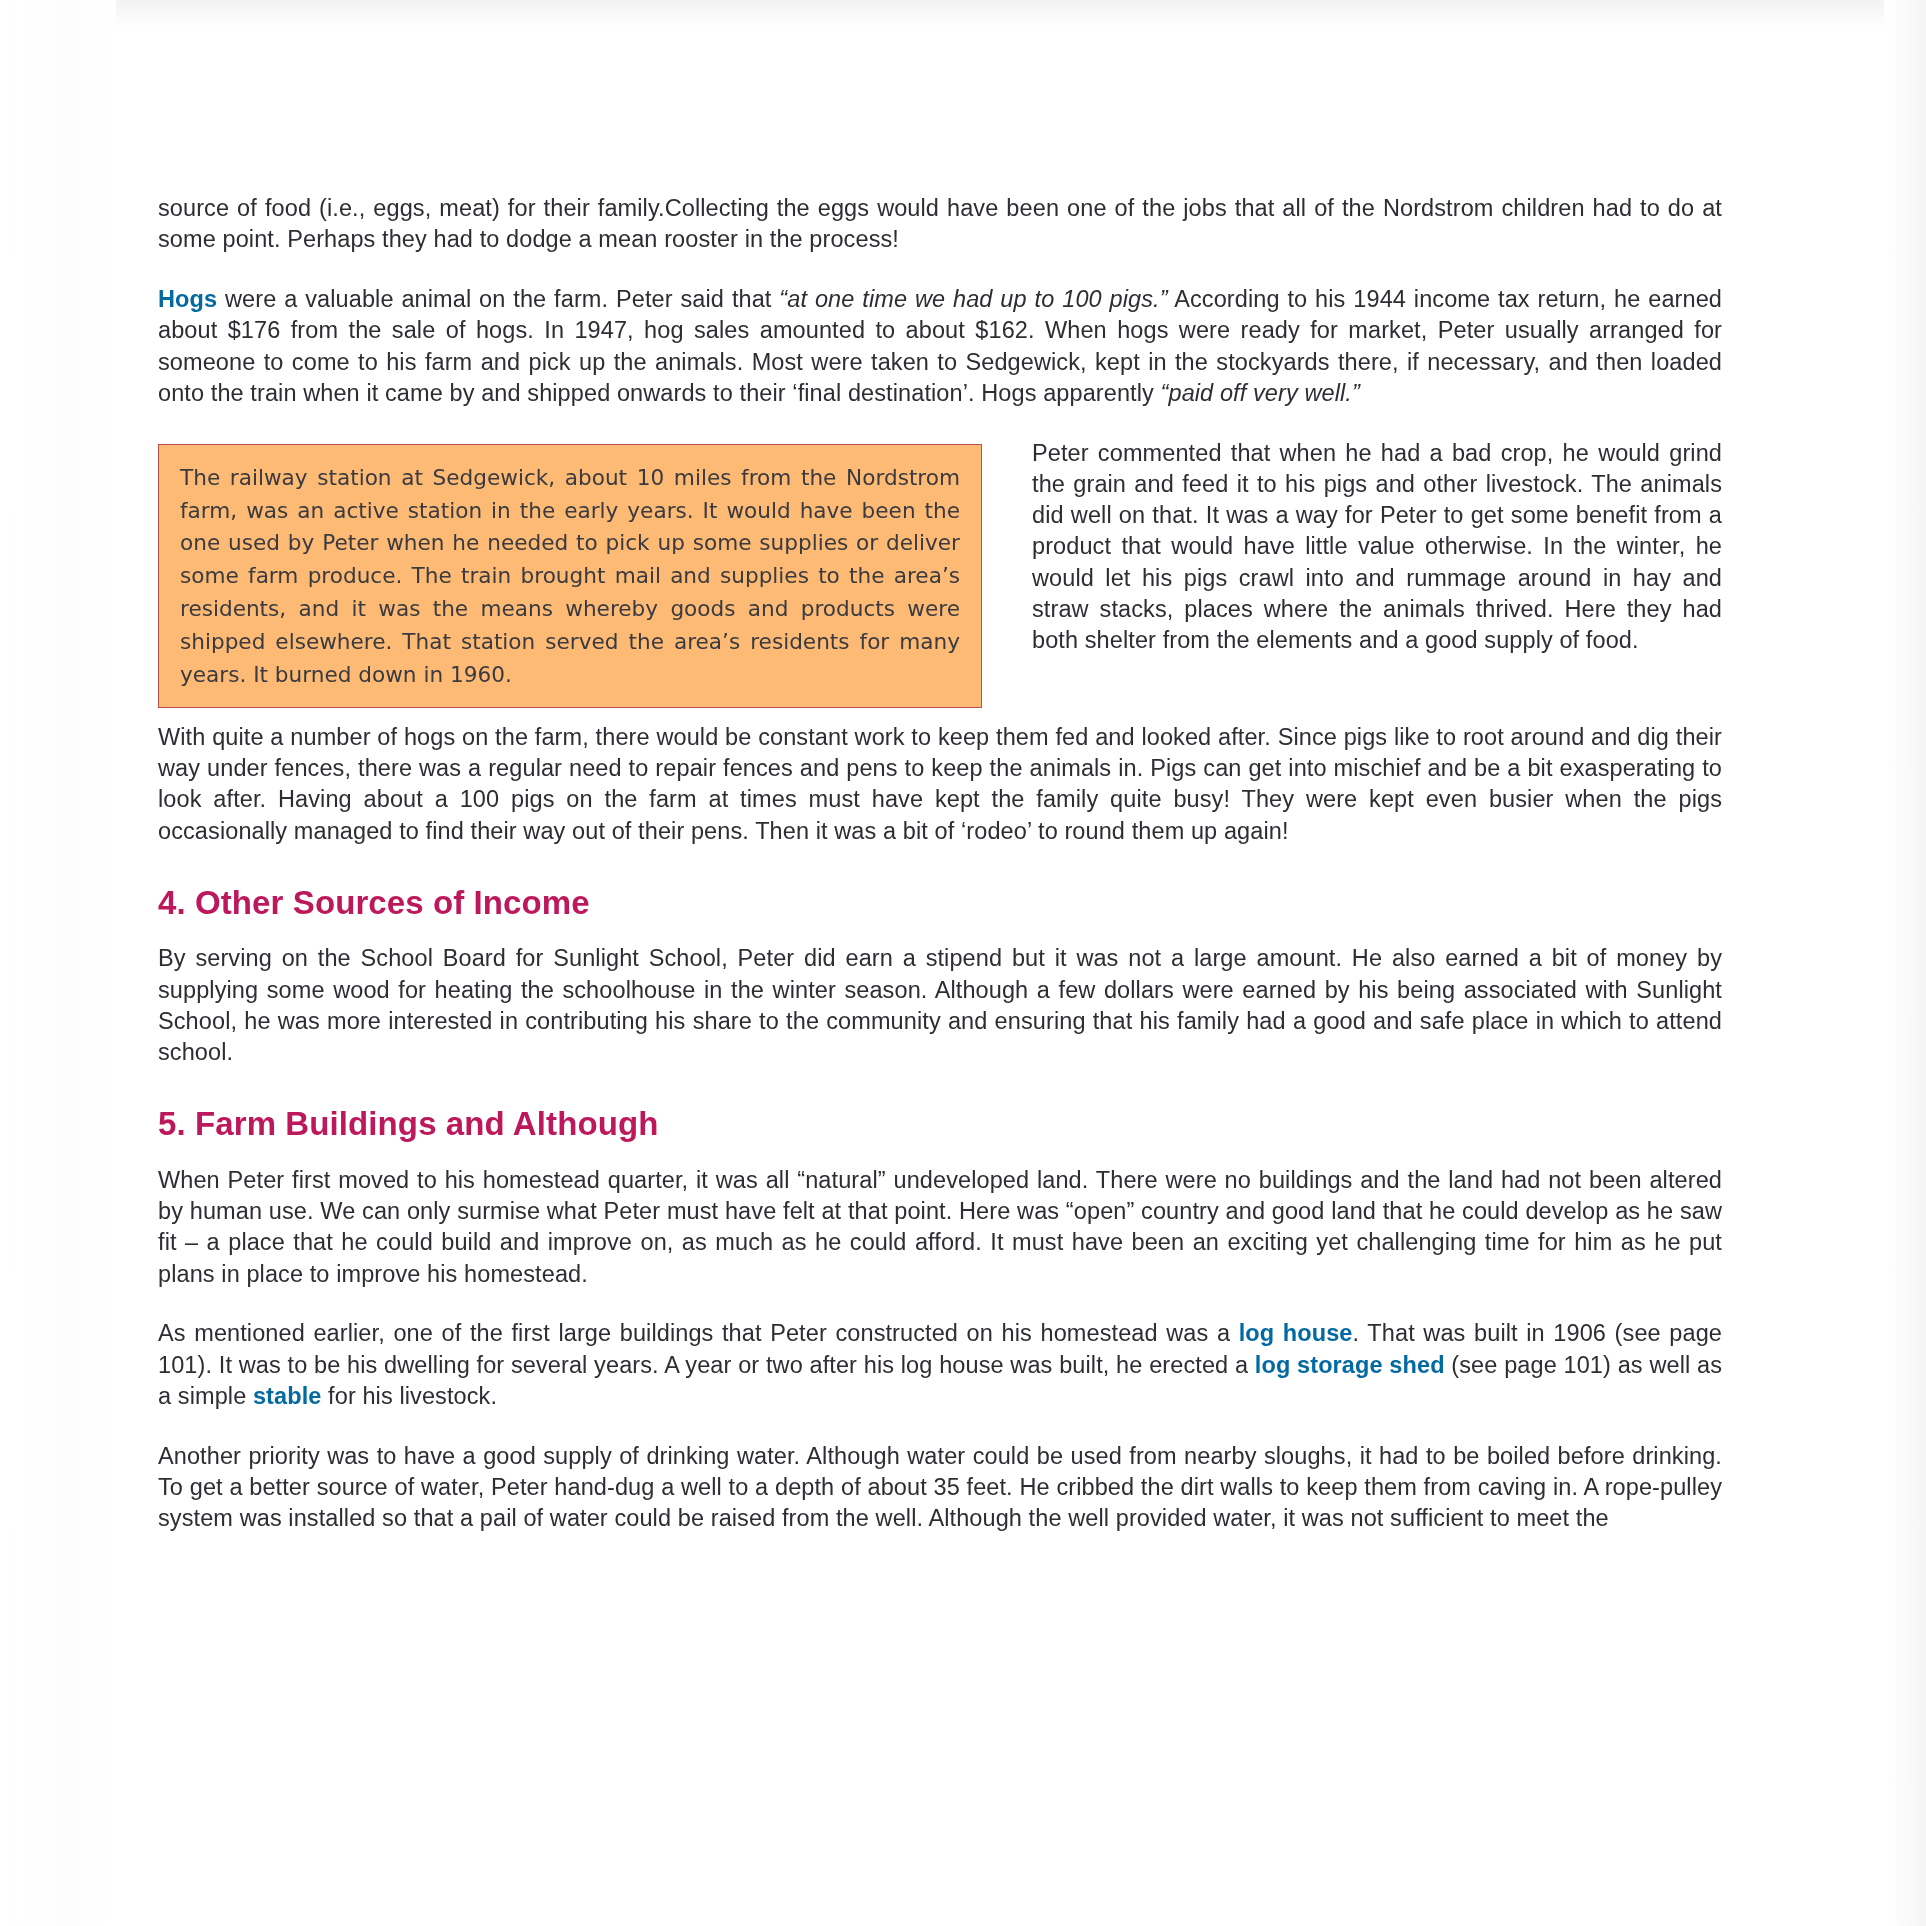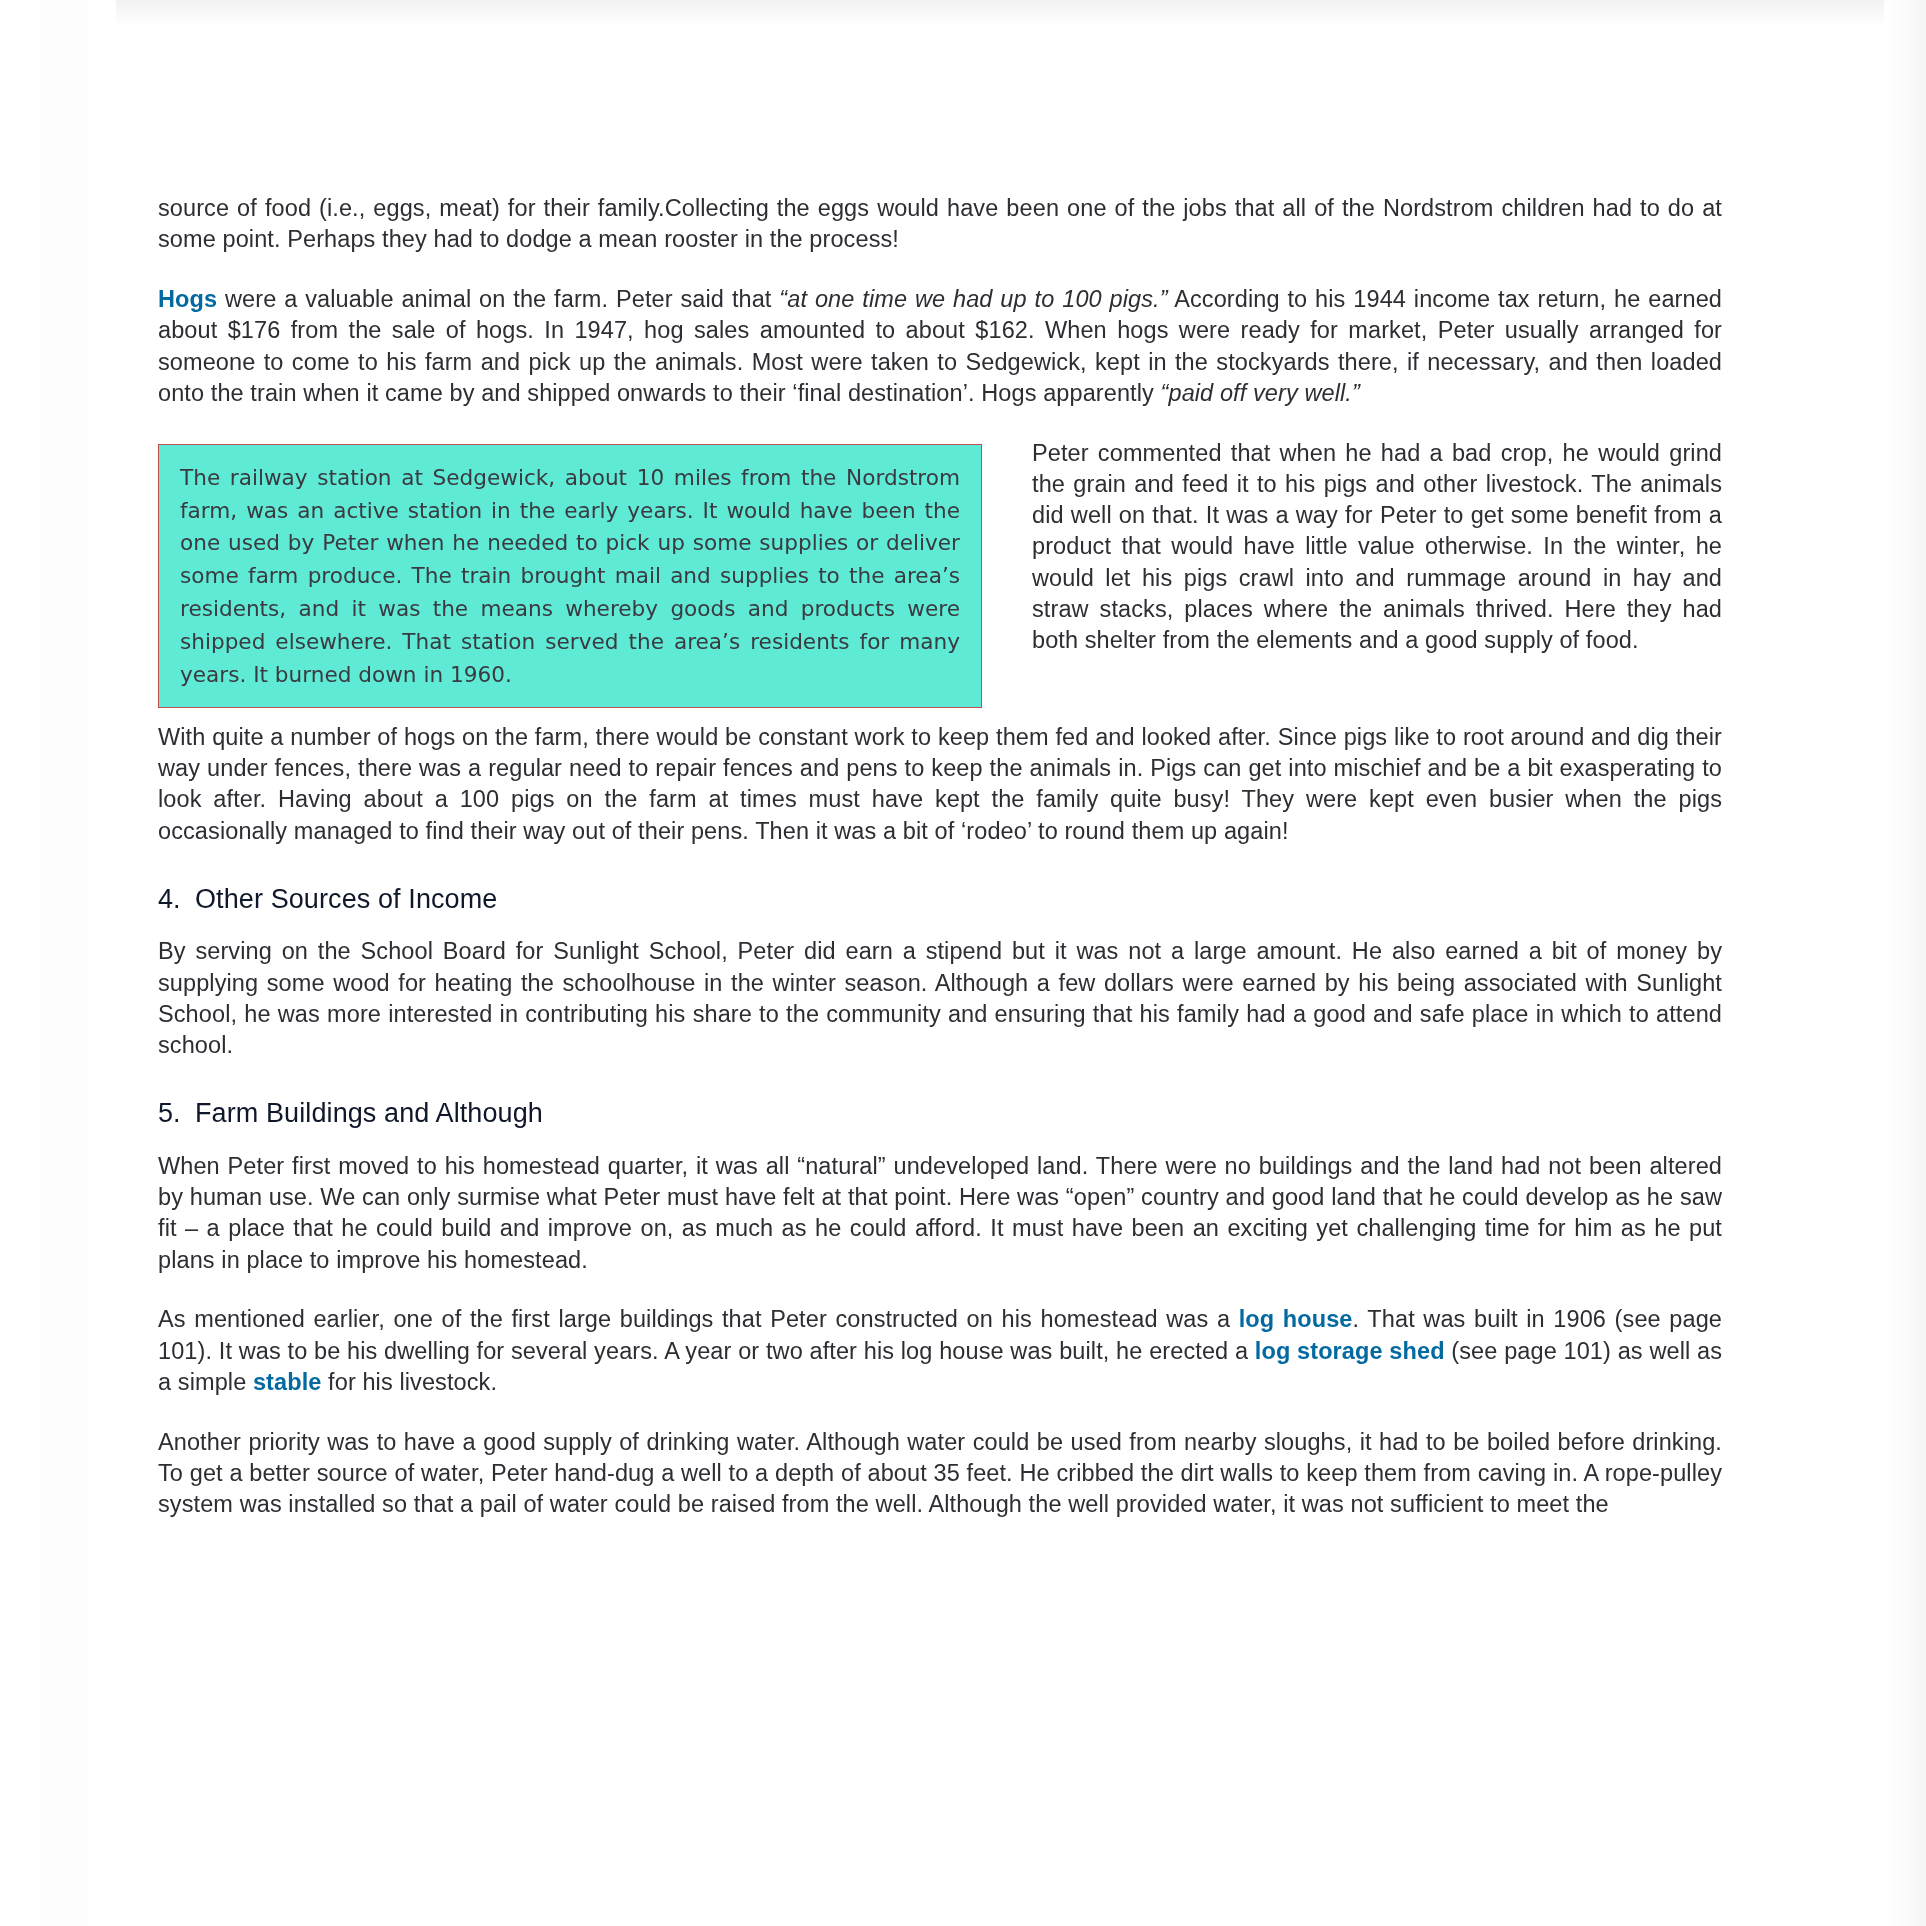--- a/index.html
+++ b/index.html
@@ -50,38 +50,38 @@
   }
   p.para {
     margin: 0 0 28.5px 0;
     font-size: 23.5px;
     line-height: 1.33;
     color: #2d2d33;
     text-align: justify;
     letter-spacing: 0.1px;
   }
   h2.heading {
-    font-size: 27px;
-    font-weight: normal;
-    color: #0f172a;
+    font-size: 33px;
+    font-weight: bold;
+    color: #be185d;
     margin: 37px 0 21.6px 0;
     letter-spacing: 0.1px;
   }
   h2.heading .num { display: inline-block; width: 37px; }
   b, strong { font-weight: bold; color: #0369a1; }
   i, em { }
 
   
   #hogs-float-wrap { position: relative; }
   #sidebar-box {
     float: left;
     width: 824px;
     margin: 6.2px 50px 14px 0;
     border: 1.5px solid #c0504d;
-    background: #5eead4;
+    background: #fdba74;
     padding: 17px 21px 15.4px 21px;
     box-sizing: border-box;
   }
   #sidebar-box p {
     margin: 0;
     font-family: "DejaVu Sans", sans-serif;
     font-size: 21.6px;
     line-height: 1.52;
     color: #3a3a40;
     text-align: justify;

